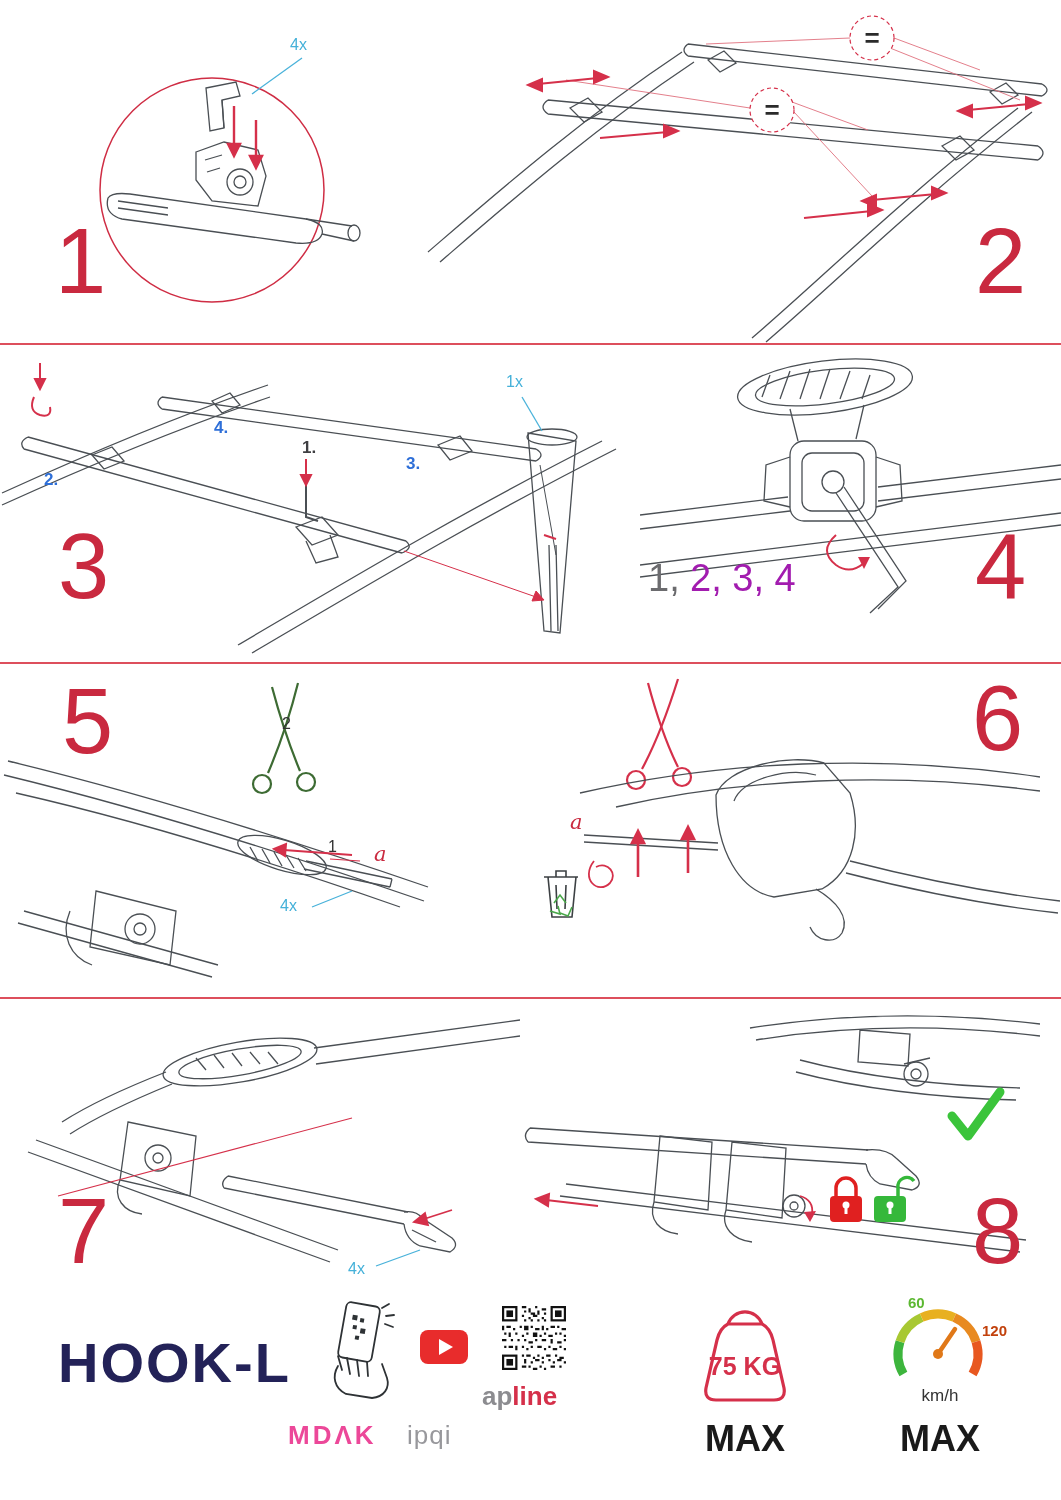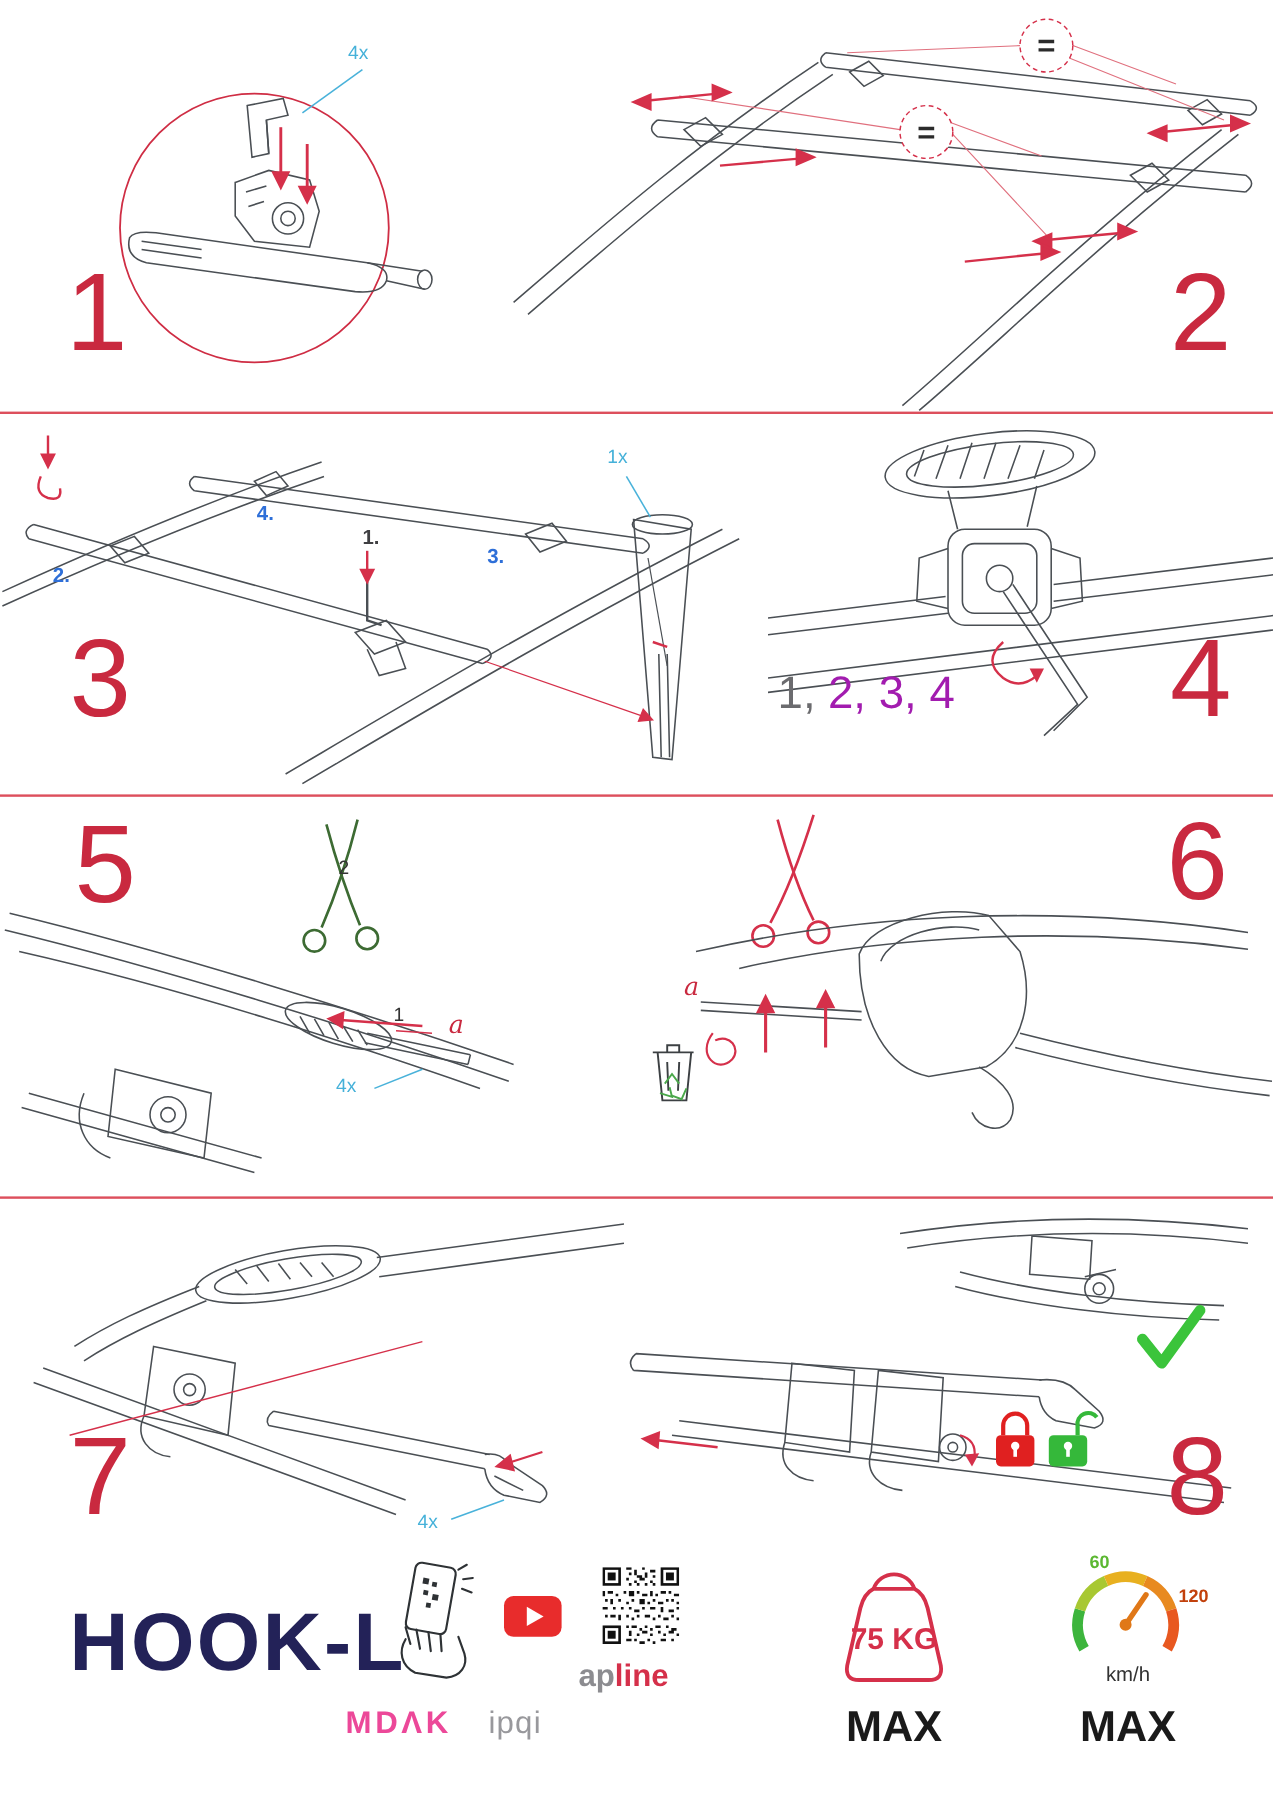--- a/index.html
+++ b/index.html
@@ -31,21 +31,21 @@
   }
   .seq{font-size:38px;font-weight:400;}
   .seq-gray{color:#6b6b6e;}
   .seq-blue{color:#a21caf;}
   .mini-label{font-size:16px;color:#333;font-weight:400;}
   .a-label{
     font-family:"DejaVu Serif", serif;font-style:italic;
     color:#c9293f;font-size:21px;
   }
   .product-name{
-    font-size:68px;font-weight:bold;color:#232258;letter-spacing:2px;
+    font-size:56px;font-weight:bold;color:#232258;letter-spacing:2px;
   }
   .brand-line{font-size:33px;font-weight:bold;letter-spacing:0.5px;}
   .brand-gray{color:#3a3a3c;}
   .brand-red{color:#d5304a;}
   .logo-mdak{font-size:26px;font-weight:bold;color:#ec4899;letter-spacing:3px;text-align:center;}
   .logo-ipqi{font-size:26px;color:#98989c;letter-spacing:1px;}
   .logo-apline{font-size:26px;font-weight:bold;}
   .logo-ap{color:#8c8c90;}
   .logo-line{color:#d5304a;}
   .weight-value{

